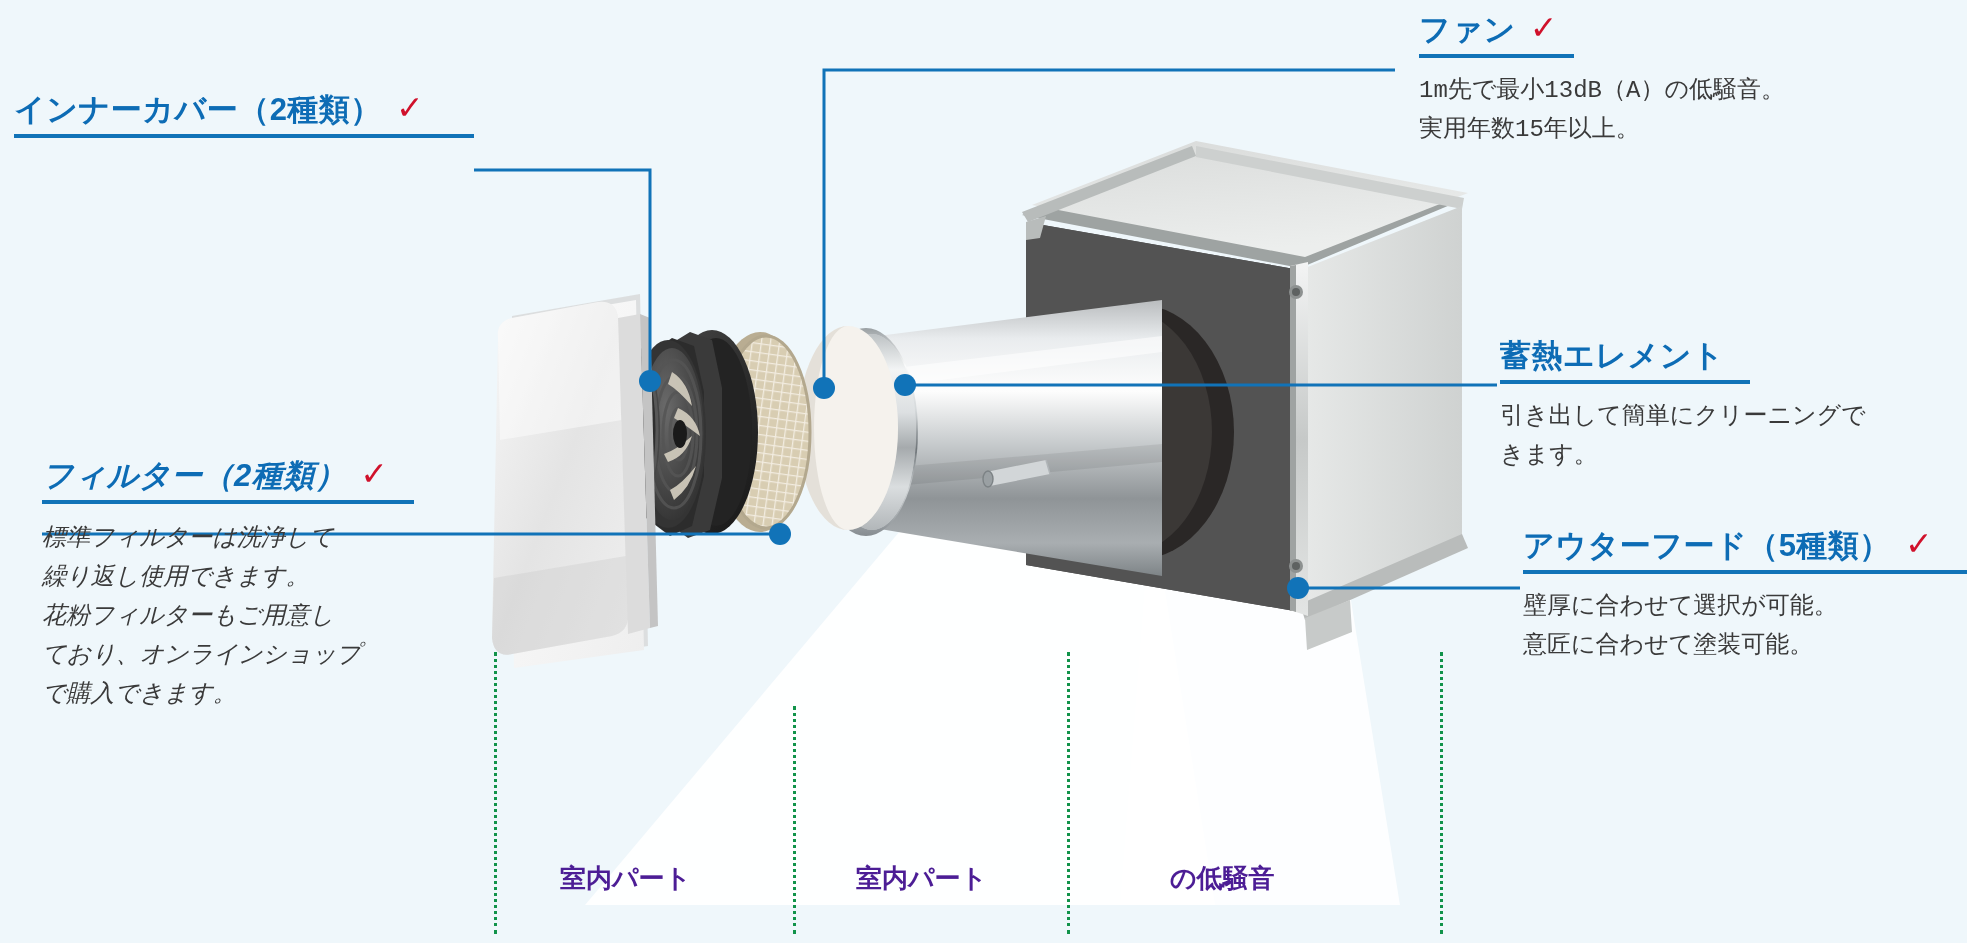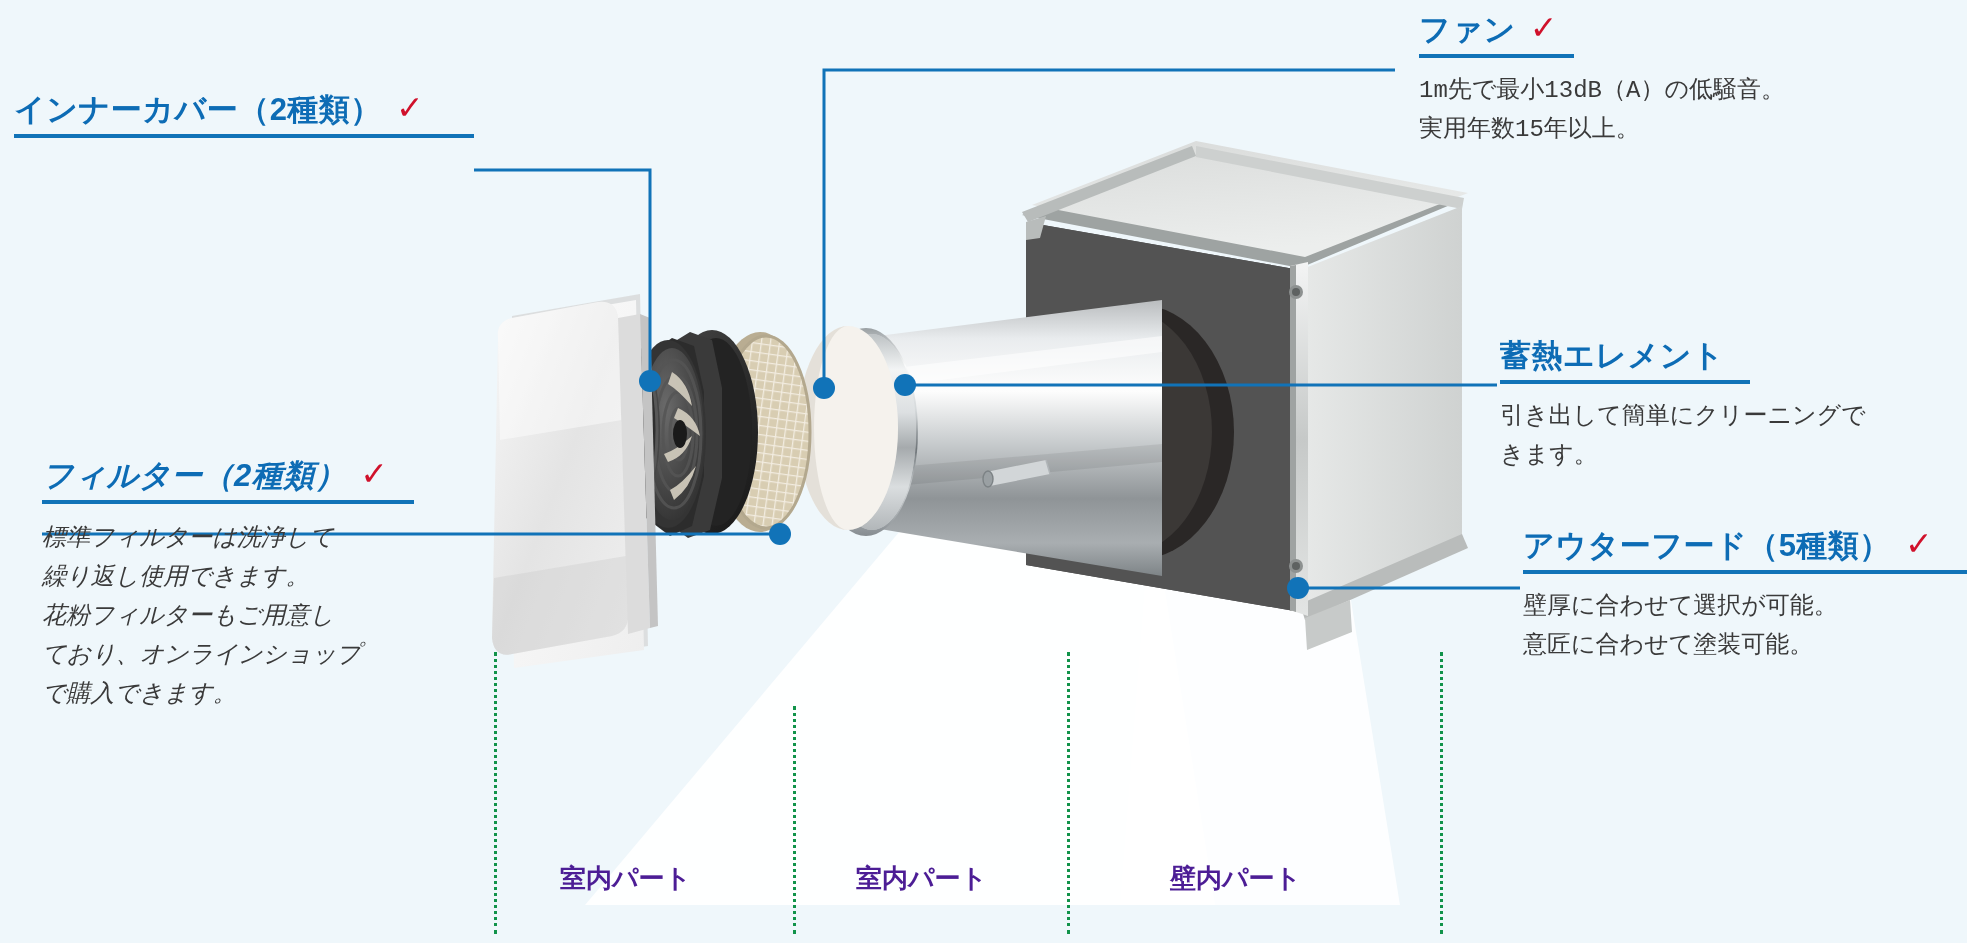--- a/index.html
+++ b/index.html
@@ -245,21 +245,21 @@
   <div class="zone-div" style="left:1067px;top:652px;height:282px;"></div>
   <div class="zone-div" style="left:1440px;top:652px;height:282px;"></div>
 
   <div class="zone-label" style="left:560px;top:861px;">
     <span>室内パート</span>
   </div>
   <div class="zone-label" style="left:856px;top:861px;">
     <span>室内パート</span>
   </div>
   <div class="zone-label" style="left:1170px;top:861px;">
-    <span>壁内パート</span>
+    <span>の低騒音</span>
   </div>
 
   <div class="callout" style="left:14px;top:92px;width:440px;">
     <div class="co-head">
       <span class="co-title">インナーカバー（2種類）</span>
       <span class="co-check">✓</span>
     </div>
     <div class="co-rule" style="width:460px;"></div>
   </div>
 

